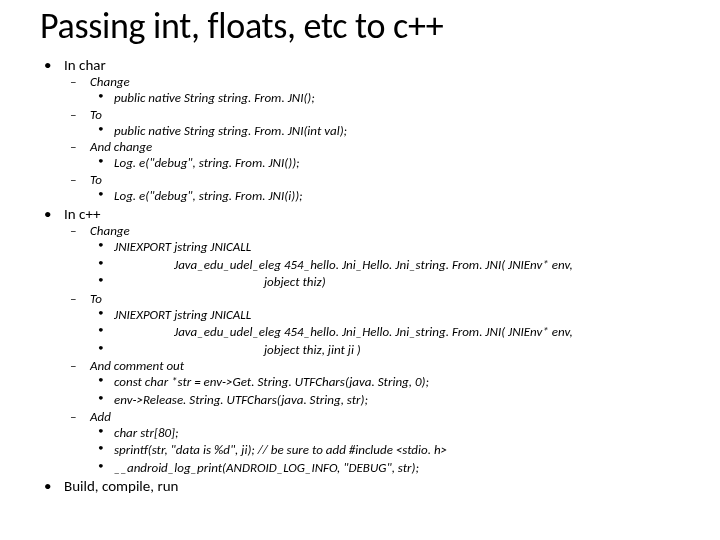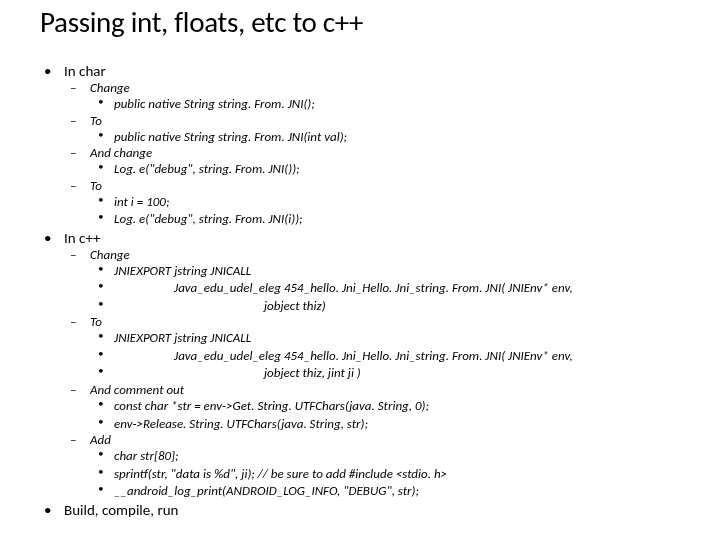--- a/index.html
+++ b/index.html
@@ -9,23 +9,23 @@
     height: 540px;
     font-family: Calibri, Arial, sans-serif;
     background: #fff;
     color: #000;
     overflow: hidden;
   }
   .slide {
     padding: 4px 40px 10px 40px;
   }
   .title {
-    font-size: 29px;
+    font-size: 36px;
     font-weight: 400;
-    margin: 0 0 22px 0;
+    margin: 0 0 8px 0;
     letter-spacing: -0.3px;
   }
   ul {
     list-style: none;
     margin: 0;
     padding: 0;
   }
   .lvl1 > li {
     position: relative;
     padding-left: 24px;
@@ -94,21 +94,20 @@
         </li>
         <li>
           <span>And change</span>
           <ul class="lvl3">
             <li>Log. e("debug", string. From. JNI());</li>
           </ul>
         </li>
         <li>
           <span>To</span>
           <ul class="lvl3">
-            <li> int i = 100;</li>
             <li>Log. e("debug", string. From. JNI(i));</li>
           </ul>
         </li>
       </ul>
     </li>
 
     <li>
       <span>In c++</span>
       <ul class="lvl2">
         <li>

